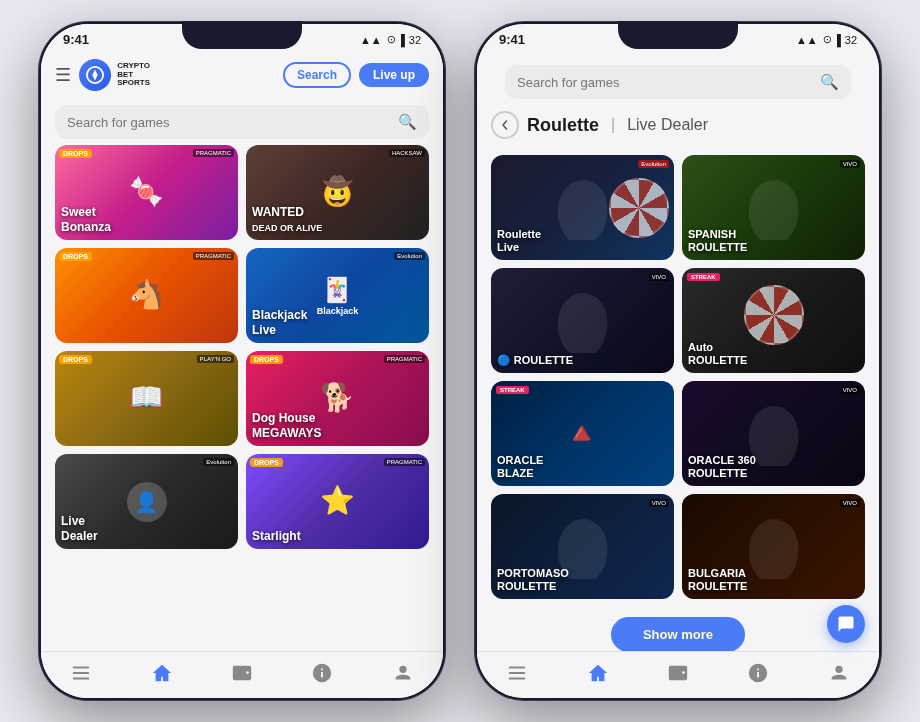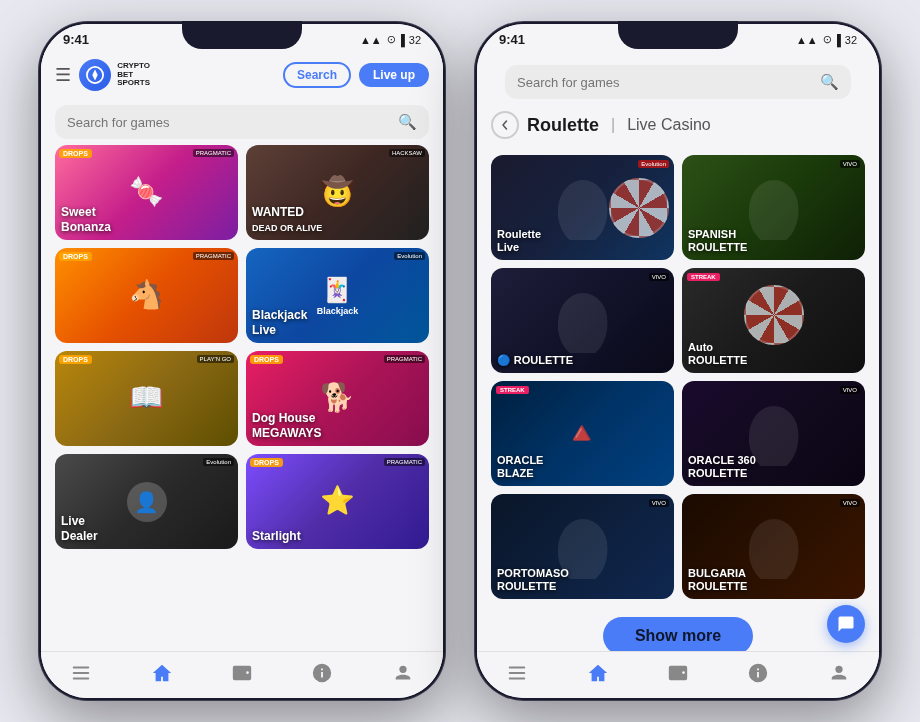--- a/index.html
+++ b/index.html
@@ -352,22 +352,22 @@
     }
 
     
     .show-more-container {
       display: flex;
       justify-content: center;
       padding: 8px 14px 12px;
     }
     .btn-show-more {
       background: #4a7cf7;
-      color: #0f172a;
-      font-size: 16px;
+      color: #fef9c3;
+      font-size: 13px;
       font-weight: 600;
       padding: 10px 32px;
       border-radius: 25px;
       border: none;
       cursor: pointer;
     }
 
     
     .chat-bubble {
       position: absolute;
@@ -599,21 +599,21 @@
         </div>
 
         <div class="back-row">
           <div class="back-circle">
             <svg width="12" height="12" viewBox="0 0 12 12" fill="#555">
                 <path d="M7.5 2L4 6l3.5 4" stroke="#555" stroke-width="1.5" fill="none" stroke-linecap="round" stroke-linejoin="round"></path>
               </svg>
           </div>
           <span class="section-header-title">Roulette</span>
           <span class="section-separator">|</span>
-          <span class="section-header-title" style="font-weight:400;color:#555;font-size:16px;">Live Casino</span>
+          <span class="section-header-title" style="font-weight:400;color:#555;font-size:16px;">Live Dealer</span>
         </div>
       </div>
 
       <div class="roulette-grid">
 
         <div class="roulette-card roulette-bg-roulette">
           <div class="dealer-silhouette"></div>
           <div class="roulette-wheel-deco"></div>
           <div class="evolution-badge">Evolution</div>
           <div class="roulette-card-label">Roulette<br>Live</div>

